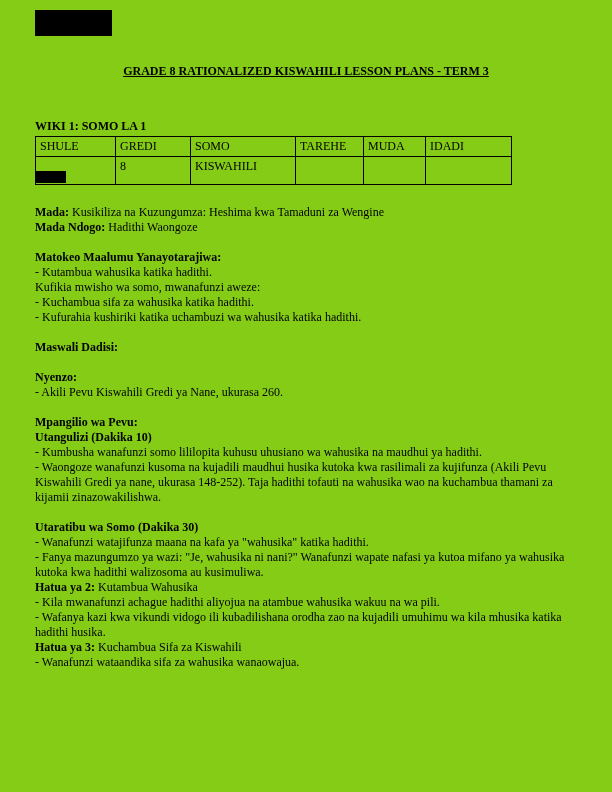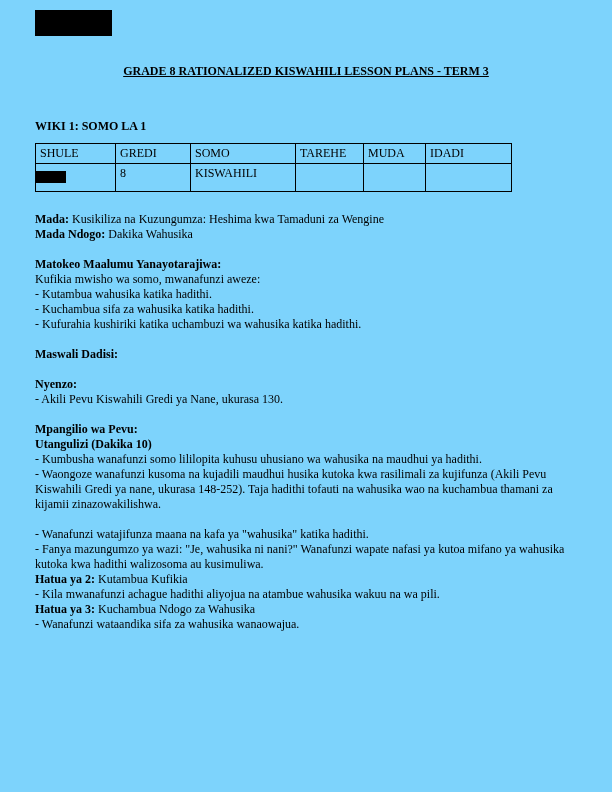--- a/index.html
+++ b/index.html
@@ -1,35 +1,35 @@
 <!DOCTYPE html>
 <html><head>
 <meta charset="utf-8">
 <style>
   html, body { margin: 0; padding: 0; background: #ffffff; }
   .page {
-    width: 612px; height: 792px; background: #7dd3fc; position: relative;
+    width: 612px; height: 792px; background: #84cc16; position: relative;
     margin: 0 auto; overflow: hidden; box-sizing: border-box;
     font-family: "Liberation Serif", "DejaVu Serif", serif;
     font-size: 12px; color: #000000;
   }
   .content { padding: 64px 35px 0 35px; }
 
   .black-box { position: absolute; background: #000000; }
   .black-box.top   { left: 35px; top: 10px;  width: 77px; height: 26px; }
   .black-box.small { left: 35px; top: 171px; width: 31px; height: 12px; }
 
   h1.title {
     font-size: 12px; font-weight: bold; text-decoration: underline;
     text-align: center; margin: 0; line-height: 15px;
   }
   .week { font-weight: bold; margin-top: 40px; line-height: 15px; }
 
   table.info-table {
-    border-collapse: collapse; margin-top: 9px; width: 476px; table-layout: fixed;
+    border-collapse: collapse; margin-top: 2px; width: 476px; table-layout: fixed;
   }
   table.info-table th, table.info-table td {
     border: 1px solid #000000; padding: 2px 4px;
     font-weight: normal; text-align: left; vertical-align: top;
     font-size: 12px; line-height: 14px; overflow: hidden;
   }
   tr.header-row { height: 20px; }
   tr.data-row   { height: 28px; }
   col.c-shule  { width: 80px; }
   col.c-gredi  { width: 75px; }
@@ -83,46 +83,48 @@
           <td></td>
           <td></td>
           <td></td>
         </tr>
       </tbody>
     </table>
 
     <div class="sections">
         <div class="section">
           <p><strong>Mada:</strong><span> Kusikiliza na Kuzungumza: Heshima kwa Tamaduni za Wengine</span></p>
-          <p><strong>Mada Ndogo:</strong><span> Dakika Wahusika</span></p>
+          <p><strong>Mada Ndogo:</strong><span> Hadithi Waongoze</span></p>
         </div>
         <div class="section">
           <p><strong>Matokeo Maalumu Yanayotarajiwa:</strong></p>
+          <p><span>- Kutambua wahusika katika hadithi.</span></p>
           <p><span>Kufikia mwisho wa somo, mwanafunzi aweze:</span></p>
-          <p><span>- Kutambua wahusika katika hadithi.</span></p>
           <p><span>- Kuchambua sifa za wahusika katika hadithi.</span></p>
           <p><span>- Kufurahia kushiriki katika uchambuzi wa wahusika katika hadithi.</span></p>
         </div>
         <div class="section">
           <p><strong>Maswali Dadisi:</strong></p>
         </div>
         <div class="section">
           <p><strong>Nyenzo:</strong></p>
-          <p><span>- Akili Pevu Kiswahili Gredi ya Nane, ukurasa 130.</span></p>
+          <p><span>- Akili Pevu Kiswahili Gredi ya Nane, ukurasa 260.</span></p>
         </div>
         <div class="section">
           <p><strong>Mpangilio wa Pevu:</strong></p>
           <p><strong>Utangulizi (Dakika 10)</strong></p>
           <p><span>- Kumbusha wanafunzi somo lililopita kuhusu uhusiano wa wahusika na maudhui ya hadithi.</span></p>
           <p><span>- Waongoze wanafunzi kusoma na kujadili maudhui husika kutoka kwa rasilimali za kujifunza (Akili Pevu Kiswahili Gredi ya nane, ukurasa 148-252). Taja hadithi tofauti na wahusika wao na kuchambua thamani za kijamii zinazowakilishwa.</span></p>
         </div>
         <div class="section">
+          <p><strong>Utaratibu wa Somo (Dakika 30)</strong></p>
           <p><span>- Wanafunzi watajifunza maana na kafa ya "wahusika" katika hadithi.</span></p>
           <p><span>- Fanya mazungumzo ya wazi: "Je, wahusika ni nani?" Wanafunzi wapate nafasi ya kutoa mifano ya wahusika kutoka kwa hadithi walizosoma au kusimuliwa.</span></p>
-          <p><strong>Hatua ya 2:</strong><span> Kutambua Kufikia</span></p>
+          <p><strong>Hatua ya 2:</strong><span> Kutambua Wahusika</span></p>
           <p><span>- Kila mwanafunzi achague hadithi aliyojua na atambue wahusika wakuu na wa pili.</span></p>
-          <p><strong>Hatua ya 3:</strong><span> Kuchambua Ndogo za Wahusika</span></p>
+          <p><span>- Wafanya kazi kwa vikundi vidogo ili kubadilishana orodha zao na kujadili umuhimu wa kila mhusika katika hadithi husika.</span></p>
+          <p><strong>Hatua ya 3:</strong><span> Kuchambua Sifa za Kiswahili</span></p>
           <p><span>- Wanafunzi wataandika sifa za wahusika wanaowajua.</span></p>
         </div>
       </div>
 
   </div>
 </div>
 
 </body></html>

